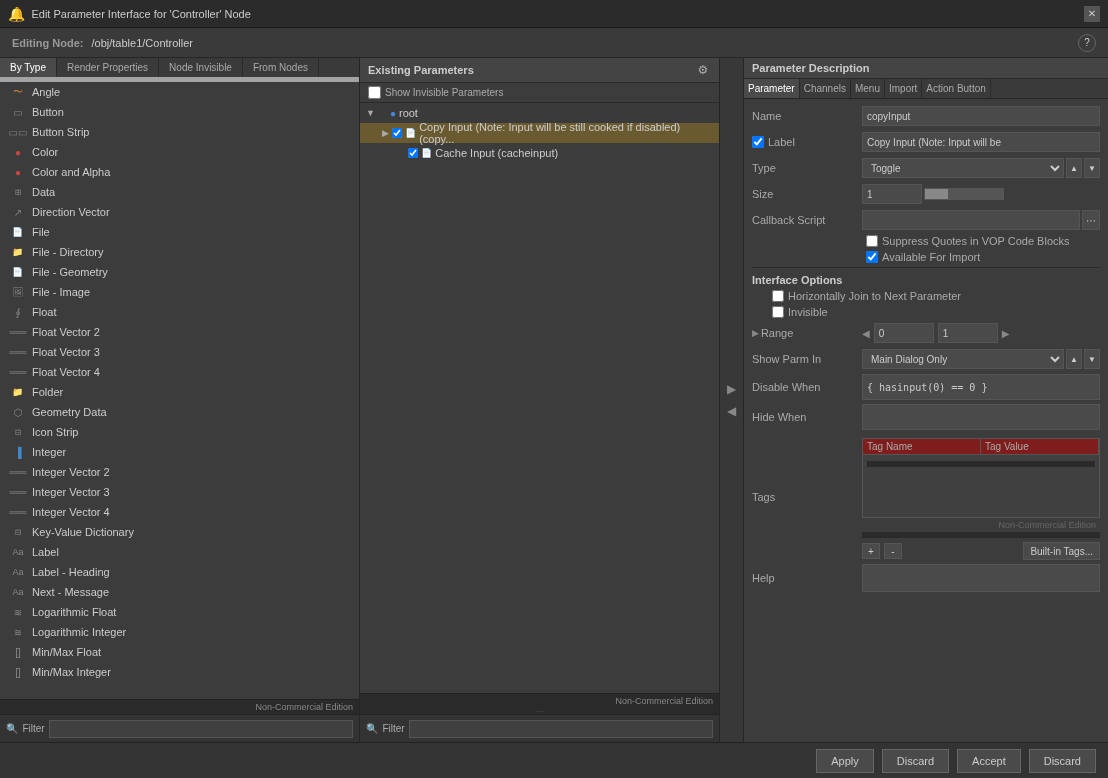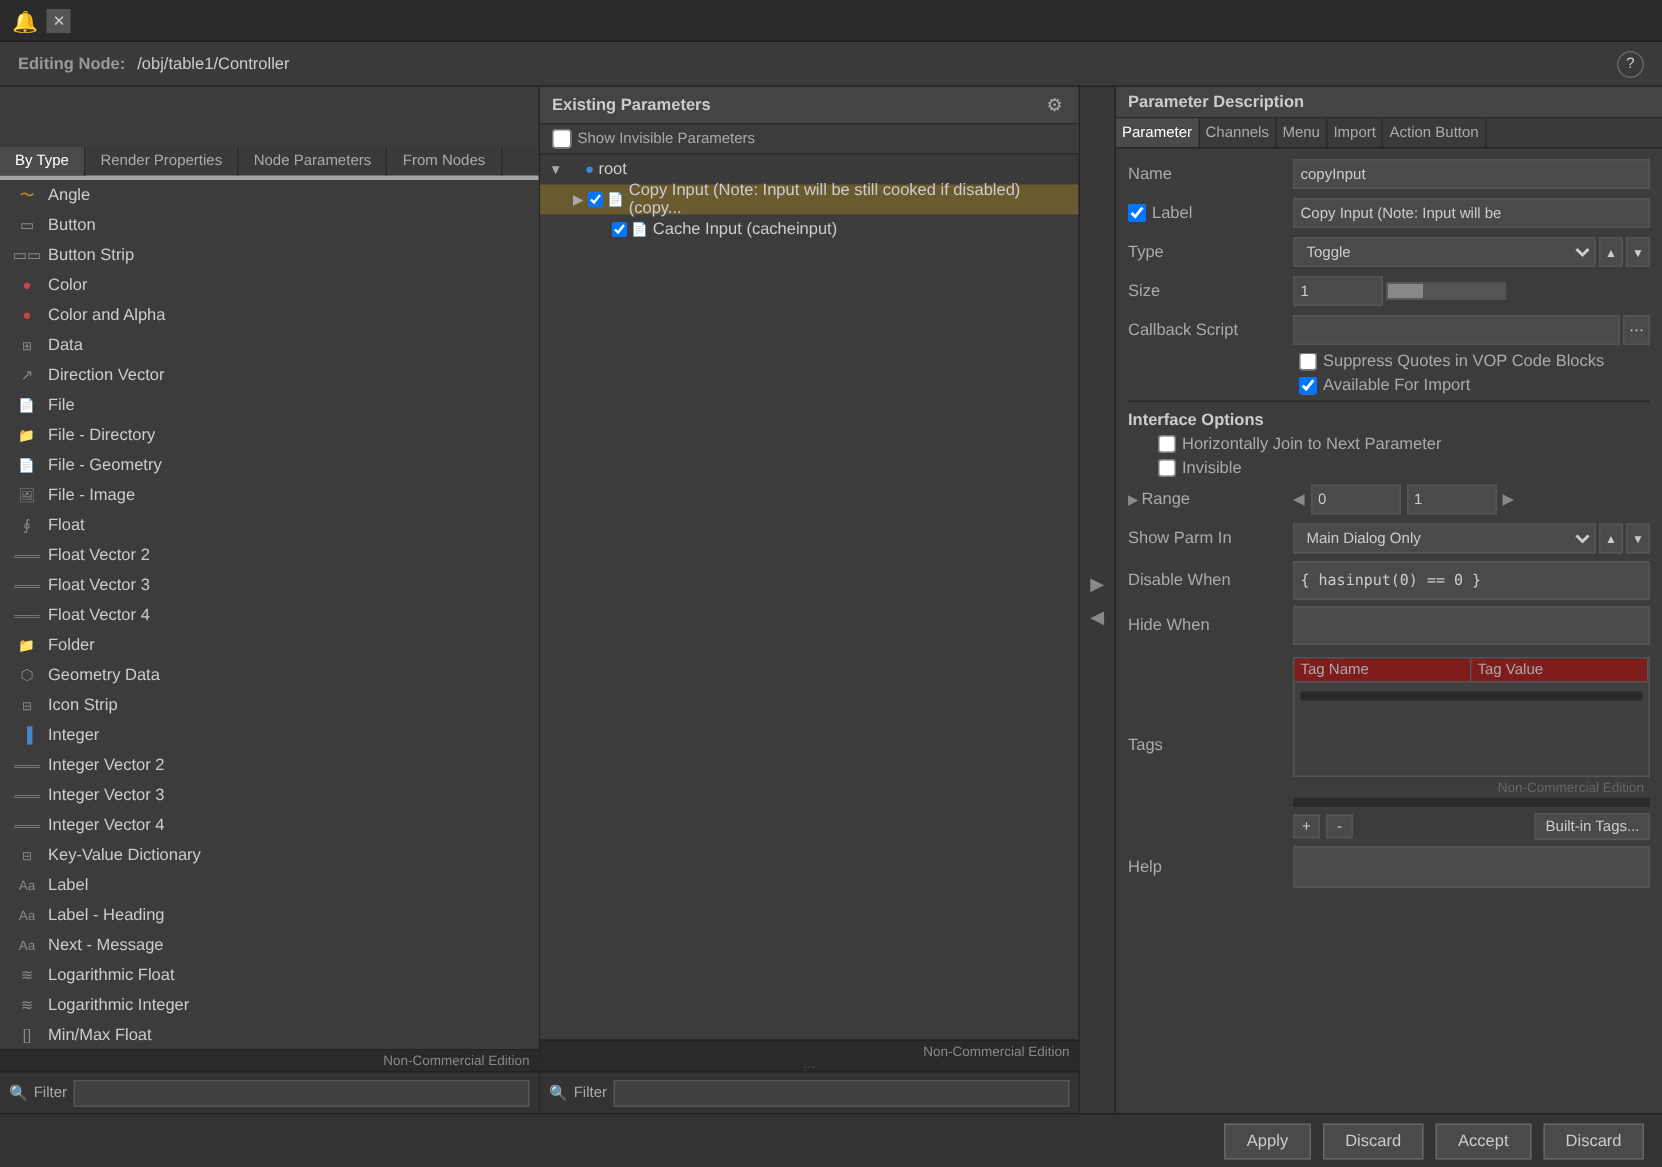--- a/index.html
+++ b/index.html
@@ -77,22 +77,21 @@
       padding: 4px 8px;
       font-size: 11px;
       font-weight: bold;
       color: #cccccc;
       border-bottom: 1px solid #2a2a2a;
     }
 
     .tab-bar {
       display: flex;
       background: #3a3a3a;
-      border-bottom: 3px solid #a3a3a3;
-      margin-top: 40px;
+      border-bottom: 5px solid #a3a3a3;
     }
     .tab {
       padding: 4px 10px;
       font-size: 10px;
       color: #aaa;
       cursor: pointer;
       border-right: 1px solid #2a2a2a;
     }
     .tab.active {
       background: #4a4a4a;
@@ -494,36 +493,37 @@
       height: 1px;
       background: #2a2a2a;
       margin: 4px 0;
     }
   </style>
 </head>
 <body>
 
 <div class="title-bar">
   <span class="icon">🔔</span>
+  <span class="title">Edit Parameter Interface for 'Controller' Node</span>
   <button class="close-btn">✕</button>
 </div>
 
 <div class="editing-bar">
   <span class="editing-label">Editing Node:</span>
   <span class="editing-path">/obj/table1/Controller</span>
   <button class="help-btn">?</button>
 </div>
 
 <div class="main-content">
 
   <div class="left-panel">
     <div class="tab-bar">
       <div class="tab active">By Type</div>
       <div class="tab">Render Properties</div>
-      <div class="tab">Node Parameters</div>
+      <div class="tab">Node Invisible</div>
       <div class="tab">From Nodes</div>
     </div>
     <div class="param-list">
       <div class="param-item">
         <span class="param-icon" style="color:#cc8833">〜</span>
         <span class="param-label">Angle</span>
       </div>
       <div class="param-item">
         <span class="param-icon" style="color:#888">▭</span>
         <span class="param-label">Button</span>

